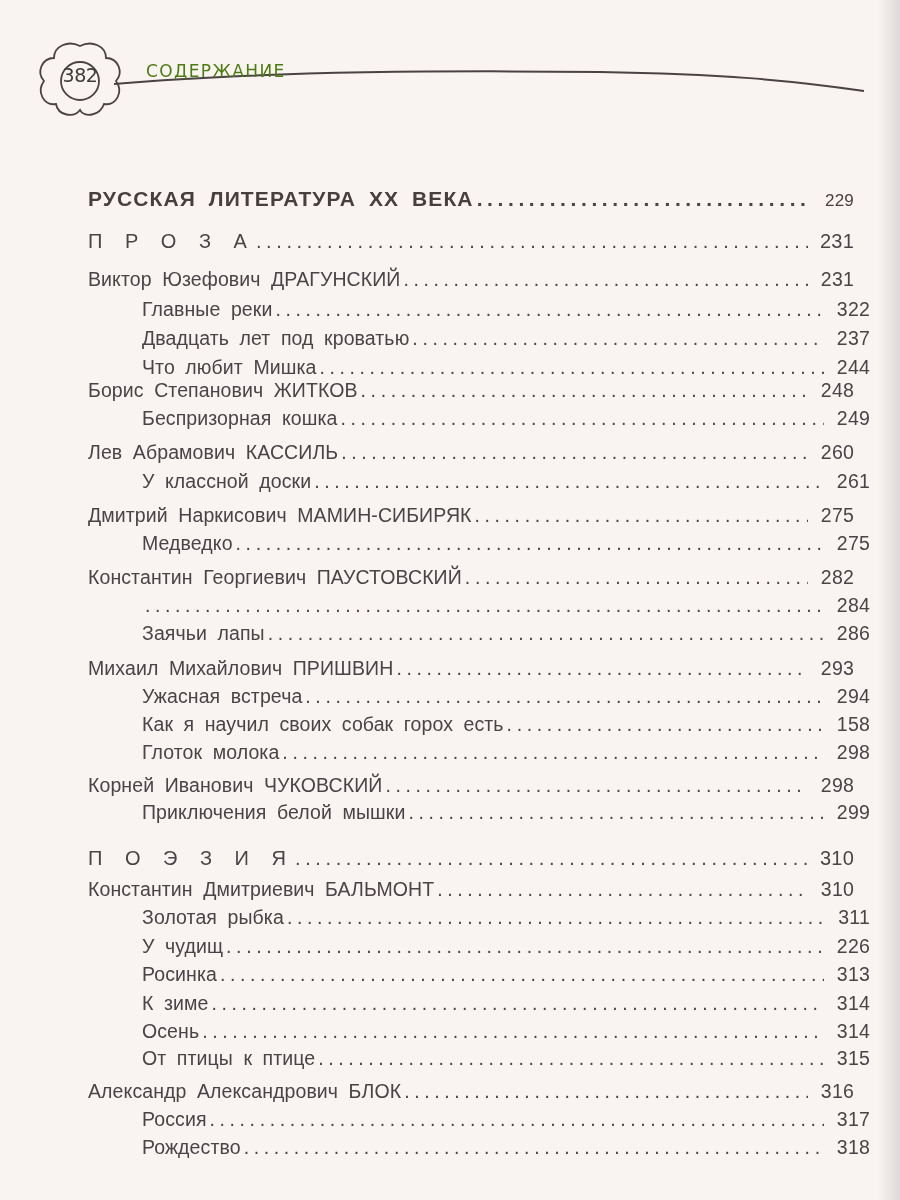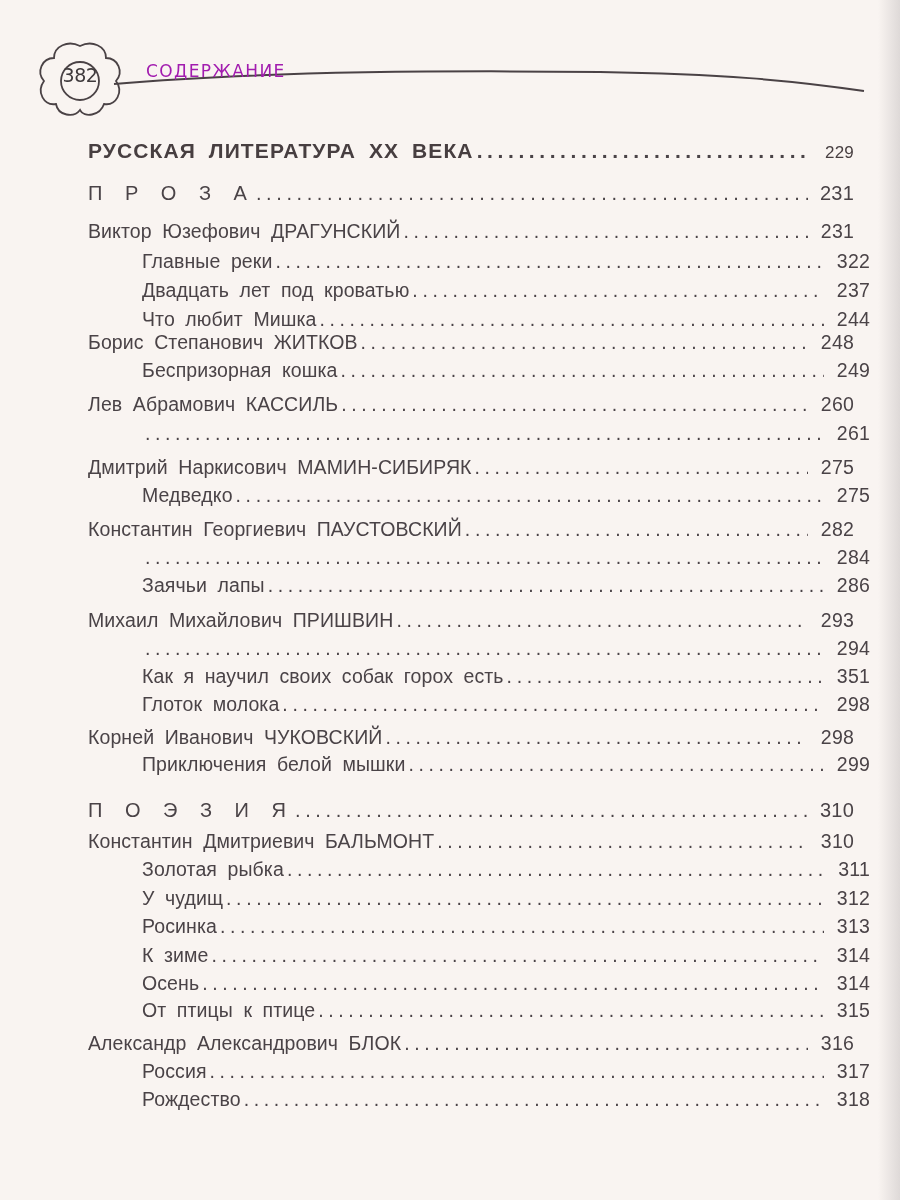--- a/index.html
+++ b/index.html
@@ -16,29 +16,30 @@
   }
   .header { position: absolute; left: 0; top: 0; width: 844px; height: 120px; }
   .header svg { position: absolute; left: 0; top: 0; }
   .page-num {
     position: absolute; left: 60px; top: 64px; width: 40px; text-align: center;
     font-family: "DejaVu Sans", sans-serif; font-size: 19px; color: #3f3a3c;
     letter-spacing: -0.5px;
   }
   .running-head {
     position: absolute; left: 146px; top: 61px;
-    font-family: "DejaVu Sans", sans-serif; font-size: 17px; color: #a21caf;
+    font-family: "DejaVu Sans", sans-serif; font-size: 17px; color: #4d7c0f;
     letter-spacing: 1.4px;
   }
   .toc { position: absolute; left: 0; top: 0; width: 900px; height: 1200px; }
   .row {
     position: absolute; left: 88px; width: 766px; height: 30px;
     display: flex; align-items: baseline;
     font-size: 19.5px; line-height: 30px; color: #4a4347;
     font-family: "Liberation Sans", sans-serif;
+    margin-top: 48px;
   }
   .row.sub { left: 142px; width: 728px; }
   .row .label { white-space: pre; word-spacing: 5px; letter-spacing: 0.1px; }
   .row .leader {
     flex: 1; overflow: hidden; white-space: nowrap;
     margin: 0 6px 0 3px; letter-spacing: 4.6px; color: #4a4347;
   }
   .row .page { width: 40px; text-align: right; letter-spacing: 0.2px; }
   .row.section-title { font-weight: bold; font-size: 21px; color: #473e40; letter-spacing: 0.6px; }
   .row.section-title .label { word-spacing: 6px; letter-spacing: 1.1px; }
@@ -116,20 +117,21 @@
     <span class="leader">........................................................................................</span>
     <span class="page">249</span>
   </div>
 
   <div class="row" style="top:389px">
     <span class="label">Лев Абрамович КАССИЛЬ</span>
     <span class="leader">........................................................................................</span>
     <span class="page">260</span>
   </div>
   <div class="row sub" style="top:418px">
+    <span class="label">У классной доски</span>
     <span class="leader">........................................................................................</span>
     <span class="page">261</span>
   </div>
 
   <div class="row" style="top:452px">
     <span class="label">Дмитрий Наркисович МАМИН-СИБИРЯК</span>
     <span class="leader">........................................................................................</span>
     <span class="page">275</span>
   </div>
   <div class="row sub" style="top:480px">
@@ -152,27 +154,28 @@
     <span class="leader">........................................................................................</span>
     <span class="page">286</span>
   </div>
 
   <div class="row" style="top:605px">
     <span class="label">Михаил Михайлович ПРИШВИН</span>
     <span class="leader">........................................................................................</span>
     <span class="page">293</span>
   </div>
   <div class="row sub" style="top:633px">
+    <span class="label">Ужасная встреча</span>
     <span class="leader">........................................................................................</span>
     <span class="page">294</span>
   </div>
   <div class="row sub" style="top:661px">
     <span class="label">Как я научил своих собак горох есть</span>
     <span class="leader">........................................................................................</span>
-    <span class="page">351</span>
+    <span class="page">158</span>
   </div>
   <div class="row sub" style="top:689px">
     <span class="label">Глоток молока</span>
     <span class="leader">........................................................................................</span>
     <span class="page">298</span>
   </div>
 
   <div class="row" style="top:722px">
     <span class="label">Корней Иванович ЧУКОВСКИЙ</span>
     <span class="leader">........................................................................................</span>
@@ -196,21 +199,21 @@
     <span class="page">310</span>
   </div>
   <div class="row sub" style="top:854px">
     <span class="label">Золотая рыбка</span>
     <span class="leader">........................................................................................</span>
     <span class="page">311</span>
   </div>
   <div class="row sub" style="top:883px">
     <span class="label">У чудищ</span>
     <span class="leader">........................................................................................</span>
-    <span class="page">312</span>
+    <span class="page">226</span>
   </div>
   <div class="row sub" style="top:911px">
     <span class="label">Росинка</span>
     <span class="leader">........................................................................................</span>
     <span class="page">313</span>
   </div>
   <div class="row sub" style="top:940px">
     <span class="label">К зиме</span>
     <span class="leader">........................................................................................</span>
     <span class="page">314</span>

